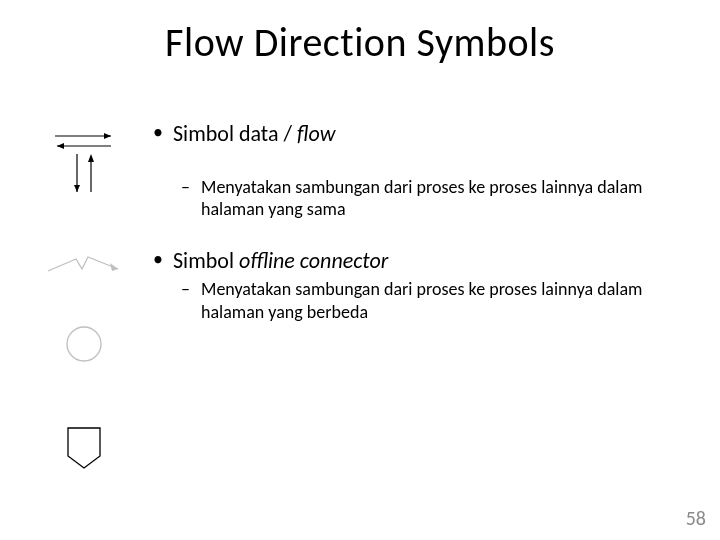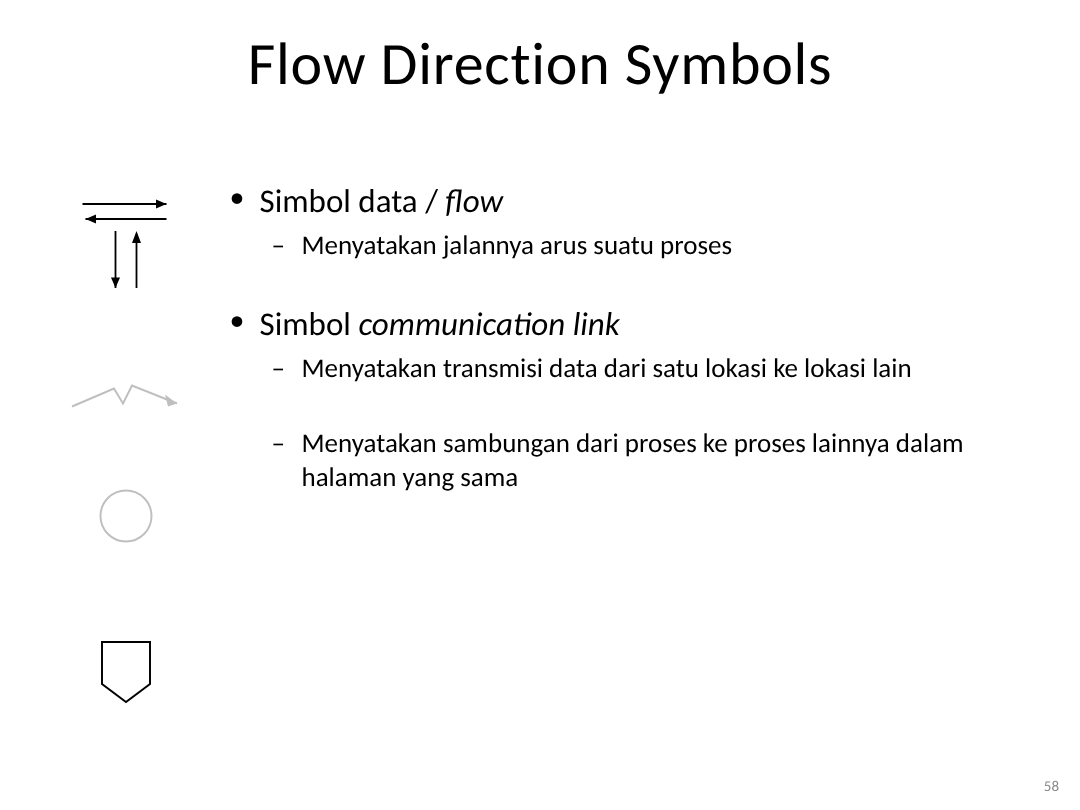--- a/index.html
+++ b/index.html
@@ -65,21 +65,21 @@
     position: absolute;
     left: 36px;
     top: 0;
     font-size: 18px;
   }
   .italic { font-style: italic; }
   .page-number {
     position: absolute;
     right: 14px;
     bottom: 10px;
-    font-size: 10px;
+    font-size: 20px;
     color: #8a8a8a;
   }
   
   .icon-cell {
     position: absolute;
     left: 44px;
     width: 80px;
     display: flex;
     align-items: center;
     justify-content: center;
@@ -131,31 +131,30 @@
       <polygon points="4,2 36,2 36,30 20,42 4,30" fill="none" stroke="#000" stroke-width="1.3"></polygon>
     </svg>
   </div>
 
   <div class="content">
 
     <div class="item">
       <div class="lvl1">
         <span>Simbol data / </span><span class="italic">flow</span>
       </div>
-      <div class="lvl2">Menyatakan jalannya arus suatu proses</div>
     </div>
 
-    <div class="item">
-      <div class="lvl1">
-        <span>Simbol </span><span class="italic">communication link</span>
-      </div>
-      <div class="lvl2">Menyatakan transmisi data dari satu lokasi ke lokasi lain</div>
-    </div>
 
     <div class="item tight">
       <div class="lvl2">Menyatakan sambungan dari proses ke proses lainnya dalam halaman yang sama</div>
     </div>
 
+    <div class="item">
+      <div class="lvl1">
+        <span>Simbol </span><span class="italic">offline connector</span>
+      </div>
+      <div class="lvl2">Menyatakan sambungan dari proses ke proses lainnya dalam halaman yang berbeda</div>
+    </div>
 
   </div>
 
   <div class="page-number">58</div>
 </div>
 
 </body></html>

